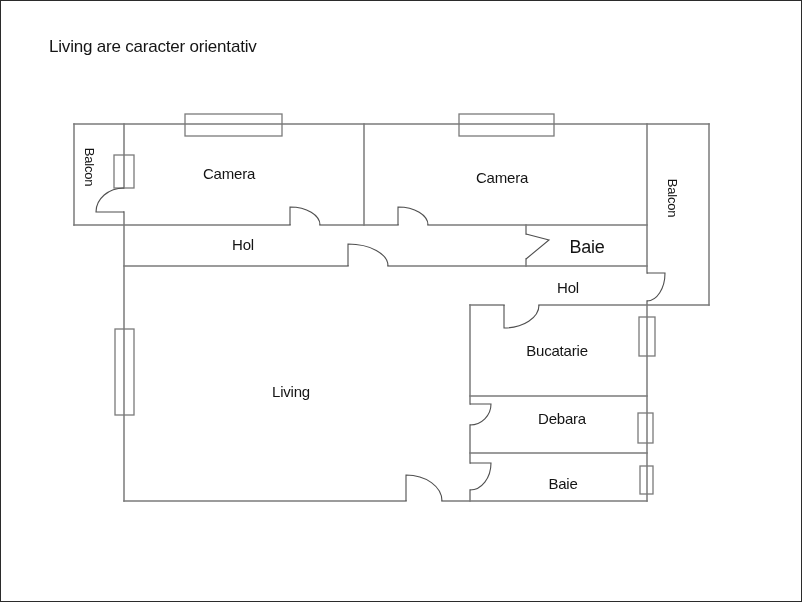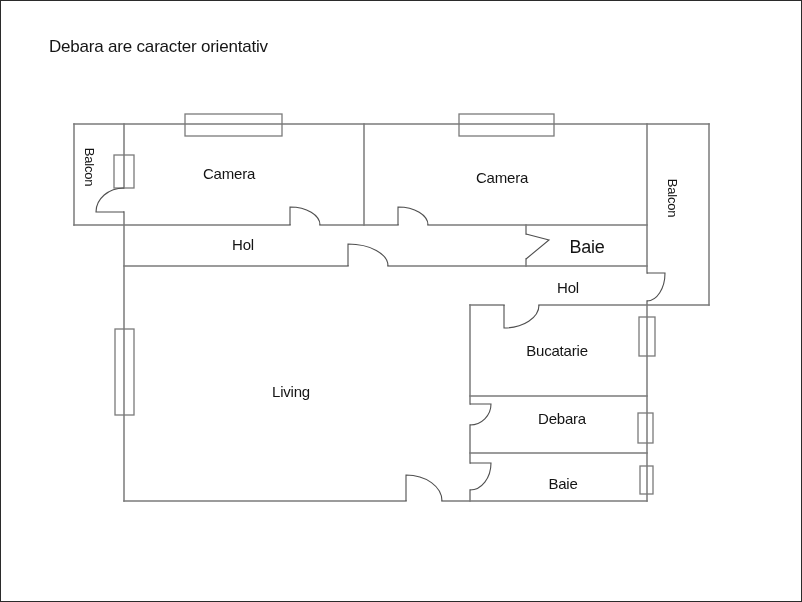--- a/index.html
+++ b/index.html
@@ -20,21 +20,21 @@
     color:#151515;
     white-space:nowrap;
   }
   svg.plan{position:absolute;left:0;top:0;}
   svg.plan text{font-family:"Liberation Sans", sans-serif;}
 </style>
 </head>
 <body>
 
 <div class="page">
-  <div class="title">Debara are caracter orientativ</div>
+  <div class="title">Living are caracter orientativ</div>
   <svg class="plan" width="802" height="602" viewBox="0 0 802 602">
       <line x1="73" y1="123" x2="708" y2="123" stroke="#7a7a7a" stroke-width="1.5" stroke-linecap="square"></line>
       <line x1="73" y1="123" x2="73" y2="224" stroke="#7a7a7a" stroke-width="1.5" stroke-linecap="square"></line>
       <line x1="123" y1="123" x2="123" y2="187" stroke="#7a7a7a" stroke-width="1.5" stroke-linecap="square"></line>
       <line x1="123" y1="211" x2="123" y2="500" stroke="#7a7a7a" stroke-width="1.5" stroke-linecap="square"></line>
       <line x1="363" y1="123" x2="363" y2="224" stroke="#7a7a7a" stroke-width="1.5" stroke-linecap="square"></line>
       <line x1="646" y1="123" x2="646" y2="272" stroke="#7a7a7a" stroke-width="1.5" stroke-linecap="square"></line>
       <line x1="646" y1="300" x2="646" y2="500" stroke="#7a7a7a" stroke-width="1.5" stroke-linecap="square"></line>
       <line x1="708" y1="123" x2="708" y2="304" stroke="#7a7a7a" stroke-width="1.5" stroke-linecap="square"></line>
       <line x1="73" y1="224" x2="289" y2="224" stroke="#7a7a7a" stroke-width="1.5" stroke-linecap="square"></line>

